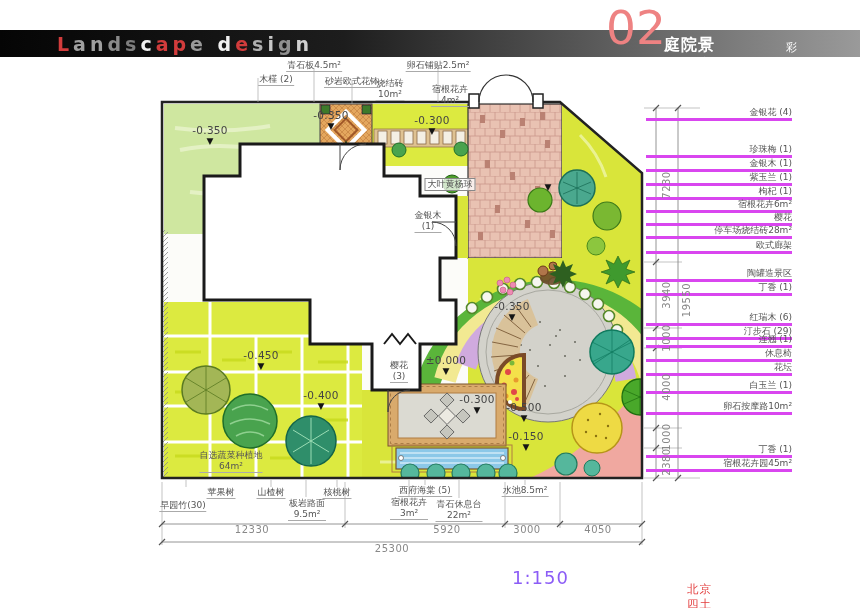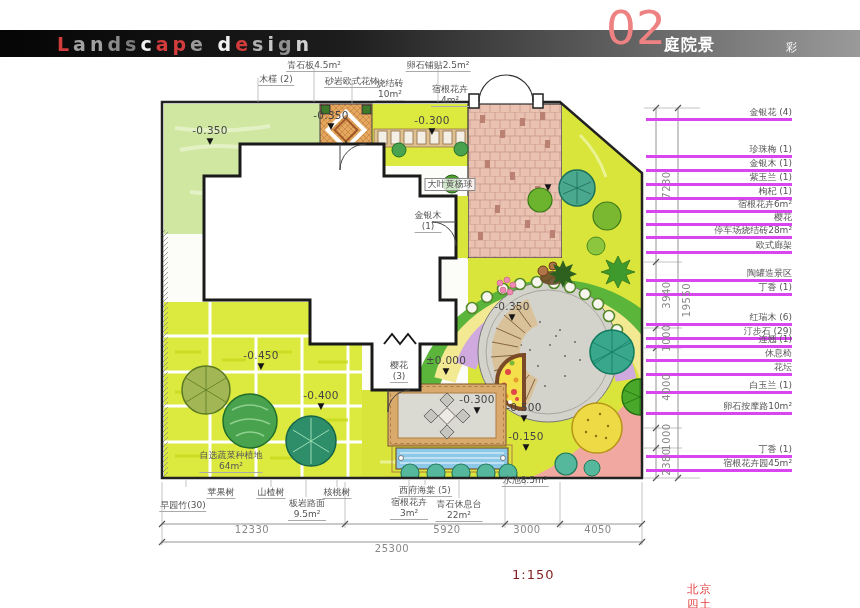--- a/index.html
+++ b/index.html
@@ -23,21 +23,21 @@
   .ann.level{color:#444;font-size:10.5px;letter-spacing:.3px;}
   .ann.level .tri,.ann.tri .tri{display:block;color:#151515;font-size:9px;line-height:8px;}
   .ann.dim{color:#888;font-size:10px;letter-spacing:.5px;}
   .ann.dimv{transform:translate(-50%,-50%) rotate(-90deg);color:#888;font-size:10px;letter-spacing:.5px;}
   .ann.plain{color:#555;}
   .ann.plain span{border-bottom:1px solid #aaa;}
   .ann.box span{border:1px solid #888;background:rgba(255,255,255,.75);padding:0 2px;}
   
   #drawtitle{position:absolute;left:308px;top:562px;font-size:17px;color:#3a3a3a;letter-spacing:3px;
     border-bottom:2px solid #3a3a3a;padding-bottom:2px;}
-  #scale{position:absolute;left:512px;top:567px;font-size:13px;color:#7f1d1d;letter-spacing:1px;}
+  #scale{position:absolute;left:512px;top:567px;font-size:18px;color:#8b5cf6;letter-spacing:1px;}
   #company{position:absolute;left:672px;top:582px;font-size:11.5px;color:#e23c3c;letter-spacing:1px;display:flex;align-items:center;}
   #company .logo{display:inline-block;font-size:11px;border:1px solid #e23c3c;line-height:11px;margin-right:1px;}
   svg{position:absolute;left:0;top:0;}
 </style>
 </head>
 <body>
 <div id="stage">
 
 <svg id="plan" width="860" height="608" viewBox="0 0 860 608">
   <defs>
@@ -315,21 +315,21 @@
       <div class="ann bottom" style="left: 183px; top: 500px;"><span>早园竹(30)</span></div>
       <div class="ann bottom" style="left: 271px; top: 487px;"><span>山楂树</span></div>
       <div class="ann bottom" style="left: 307px; top: 498px;"><span>板岩路面
 9.5m²</span></div>
       <div class="ann bottom" style="left: 337px; top: 487px;"><span>核桃树</span></div>
       <div class="ann bottom" style="left: 425px; top: 485px;"><span>西府海棠 (5)</span></div>
       <div class="ann bottom" style="left: 409px; top: 497px;"><span>宿根花卉
 3m²</span></div>
       <div class="ann bottom" style="left: 459px; top: 499px;"><span>青石休息台
 22m²</span></div>
-      <div class="ann bottom" style="left: 525px; top: 475px;"><span>水池8.5m²</span></div>
+      <div class="ann bottom" style="left: 525px; top: 485px;"><span>水池8.5m²</span></div>
       <div class="ann level" style="left: 210px; top: 124px;"><span>-0.350</span><span class="tri">▼</span></div>
       <div class="ann level" style="left: 331px; top: 109px;"><span>-0.350</span><span class="tri">▼</span></div>
       <div class="ann level" style="left: 432px; top: 114px;"><span>-0.300</span><span class="tri">▼</span></div>
       <div class="ann tri" style="left: 548px; top: 172px;"><span></span><span class="tri">▼</span></div>
       <div class="ann level" style="left: 261px; top: 349px;"><span>-0.450</span><span class="tri">▼</span></div>
       <div class="ann level" style="left: 321px; top: 389px;"><span>-0.400</span><span class="tri">▼</span></div>
       <div class="ann level" style="left: 446px; top: 354px;"><span>±0.000</span><span class="tri">▼</span></div>
       <div class="ann level" style="left: 512px; top: 300px;"><span>-0.350</span><span class="tri">▼</span></div>
       <div class="ann level" style="left: 477px; top: 393px;"><span>-0.300</span><span class="tri">▼</span></div>
       <div class="ann level" style="left: 524px; top: 401px;"><span>-0.500</span><span class="tri">▼</span></div>

